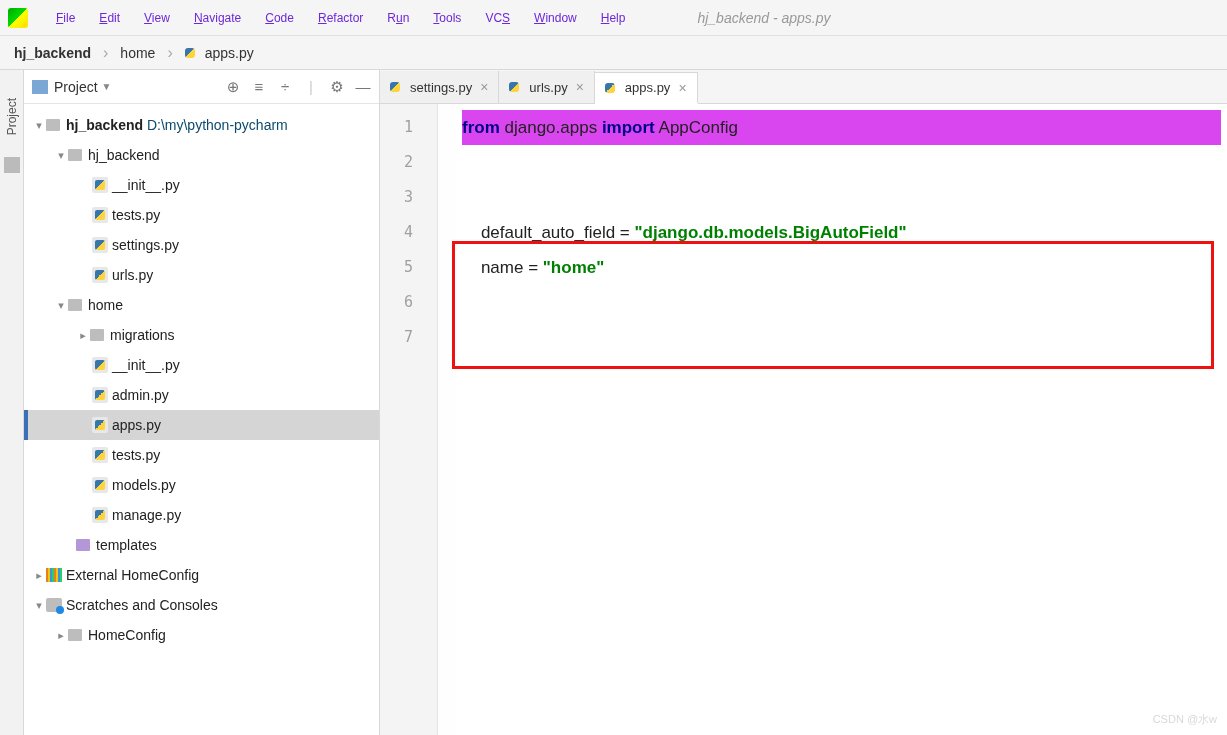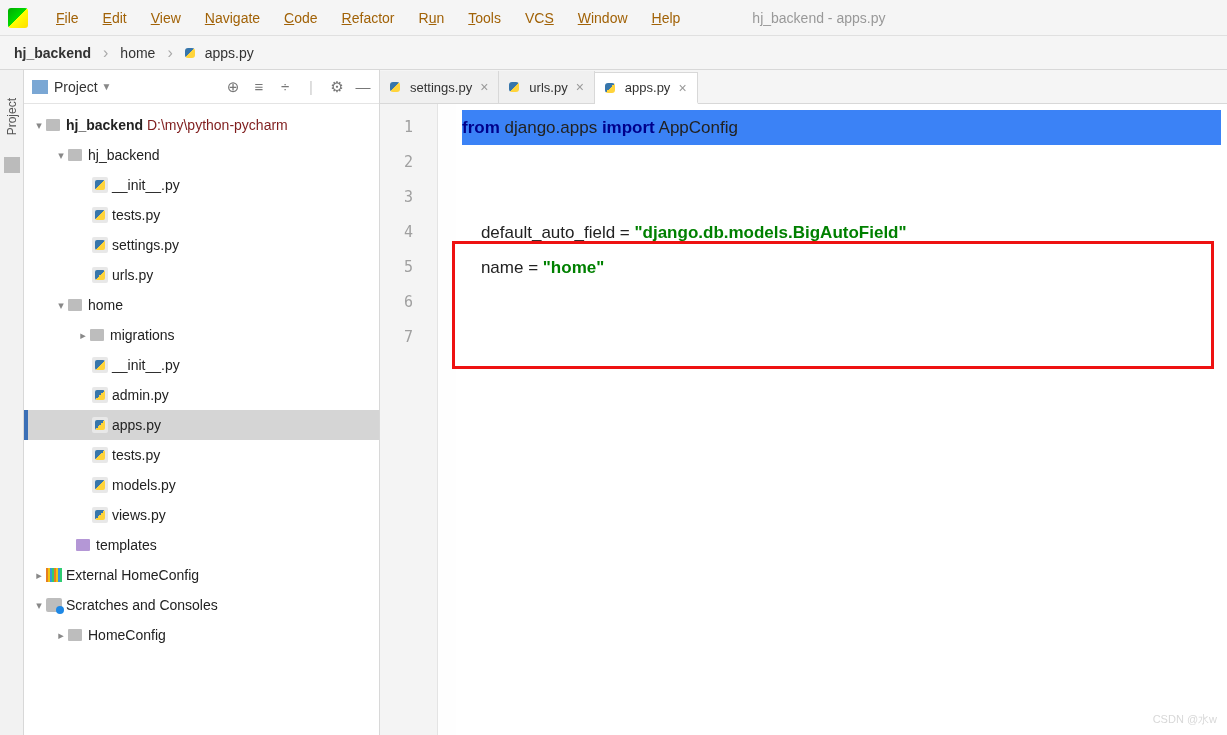--- a/index.html
+++ b/index.html
@@ -1,22 +1,22 @@
 <!DOCTYPE html>
 <html><head>
 <meta charset="utf-8">
 <style>
 * { margin: 0; padding: 0; box-sizing: border-box; font-family: "Segoe UI", Arial, sans-serif; }
 body { width: 1227px; height: 735px; background: #fff; overflow: hidden; font-size: 13px; }
 
 .menubar { height: 36px; display: flex; align-items: center; padding: 0 8px; background: #f5f5f5; border-bottom: 1px solid #e0e0e0; }
 .app-icon { width: 20px; height: 20px; background: linear-gradient(135deg,#0a0 0%,#0d0 50%,#ff0 50%,#fd0 100%); border-radius: 3px; margin-right: 16px; }
-.menu-item { padding: 4px 12px; color: #a16207; font-size: 14px; cursor: pointer; text-align: center; }
+.menu-item { padding: 4px 12px; color: #6d28d9; font-size: 12px; cursor: pointer; text-align: center; }
 .menu-item .ul { text-decoration: underline; }
-.window-title { margin-left: 60px; color: #999; font-size: 14px; }
+.window-title { margin-left: 60px; color: #999; font-size: 14px; font-style: italic; }
 
 .navbar { height: 34px; display: flex; align-items: center; padding: 0 14px; background: #f5f5f5; border-bottom: 1px solid #d8d8d8; font-size: 14px; }
 .nav-root { font-weight: bold; color: #333; }
 .nav-sep { margin: 0 12px; color: #aaa; font-size: 16px; }
 .nav-seg { color: #333; }
 .py-icon-sm { display: inline-block; width: 16px; height: 16px; vertical-align: -3px; margin-right: 4px; position: relative; }
 .py-icon-sm::before { content:""; position:absolute; width:10px; height:10px; left:0; top:3px; background: linear-gradient(135deg,#3776ab 50%,#ffd43b 50%); border-radius:3px; }
 
 .main-area { display: flex; height: calc(100% - 70px); }
 
@@ -40,35 +40,35 @@
 .ind { display:inline-block; }
 .fold-icon { width:14px; height:12px; background:#b89b72; display:inline-block; margin-right:6px; border-radius:1px; }
 .fold-icon.grey { background:#bdbdbd; }
 .fold-icon.purple { background:#b497d6; }
 .py-file { display:inline-block; width:16px; height:16px; margin-right:4px; position:relative; }
 .py-file::before { content:""; position:absolute; inset:0; background:#e8e8e8; border-radius:2px; }
 .py-file::after { content:""; position:absolute; left:3px; top:3px; width:10px; height:10px; background:linear-gradient(135deg,#3776ab 50%,#ffd43b 50%); border-radius:2px; }
 .lib-icon { display:inline-block; width:16px; height:14px; margin-right:4px; background: repeating-linear-gradient(90deg,#e67e22 0 2px,#f1c40f 2px 4px,#3498db 4px 6px,#2ecc71 6px 8px); }
 .scratch-icon { display:inline-block; width:16px; height:14px; margin-right:4px; background:#bdbdbd; border-radius:2px; position:relative; }
 .scratch-icon::after { content:""; position:absolute; right:-2px; bottom:-2px; width:8px; height:8px; background:#1e88e5; border-radius:50%; }
-.faded { color:#7f1d1d;text-align:right; }
+.faded { color:#0c4a6e;text-align:right; }
 
 .editor-zone { flex:1; display:flex; flex-direction:column; background:#fff; }
 .tabs { height: 34px; display:flex; align-items:flex-end; border-bottom:1px solid #d8d8d8; background:#f5f5f5; }
 .tab { height:32px; display:flex; align-items:center; padding:0 10px; background:#f0f0f0; border-right:1px solid #d8d8d8; font-size:13px; color:#333; cursor:pointer; }
 .tab.active { background:#fff; border-top:1px solid #d8d8d8; border-bottom:2px solid #fff; margin-bottom:-1px; }
 .tab .close-x { margin-left:8px; color:#999; font-size:14px; cursor:pointer; }
 
 .editor-body { flex:1; display:flex; position:relative; }
 .gutter { width: 58px; background:#f4f4f4; border-right:1px solid #e4e4e4; padding-top:6px; }
 .gutter .ln { height:35px; line-height:35px; text-align:center; color:#a0a0a0; font-family:"Consolas",monospace; font-size:15px; }
 .fold-col { width: 18px; background:#fefefe; }
 .code { flex:1; padding:6px 6px; font-family:"Consolas","Courier New",monospace; font-size:17px; line-height:35px; position:relative; }
 .code-line { white-space:pre; height:35px; }
-.code-line.hl { background:#3b82f6; }
+.code-line.hl { background:#d946ef; }
 .kw { color:#00008b; font-weight:bold; }
 .str { color:#008000; font-weight:bold; }
 .plain { color:#222; }
 
 .red-box { position:absolute; left: 452px; top: 241px; width: 762px; height: 128px; border: 3px solid #e11; pointer-events:none; }
 .watermark { position:absolute; right:10px; bottom:8px; color:#d8d8d8; font-size:11px; }
 </style>
 </head>
 <body>
 
@@ -179,21 +179,21 @@
           <span>tests.py</span>
         </div>
       <div class="tree-row">
           <span class="ind" style="width:60px"></span>
           <span class="py-file"></span>
           <span>models.py</span>
         </div>
       <div class="tree-row">
           <span class="ind" style="width:60px"></span>
           <span class="py-file"></span>
-          <span>views.py</span>
+          <span>manage.py</span>
         </div>
       <div class="tree-row">
           <span class="ind" style="width:44px"></span>
           <span class="fold-icon purple"></span>
           <span>templates</span>
         </div>
       <div class="tree-row">
           <span class="chev">▸</span>
           <span class="lib-icon"></span>
           <span>External HomeConfig</span>

